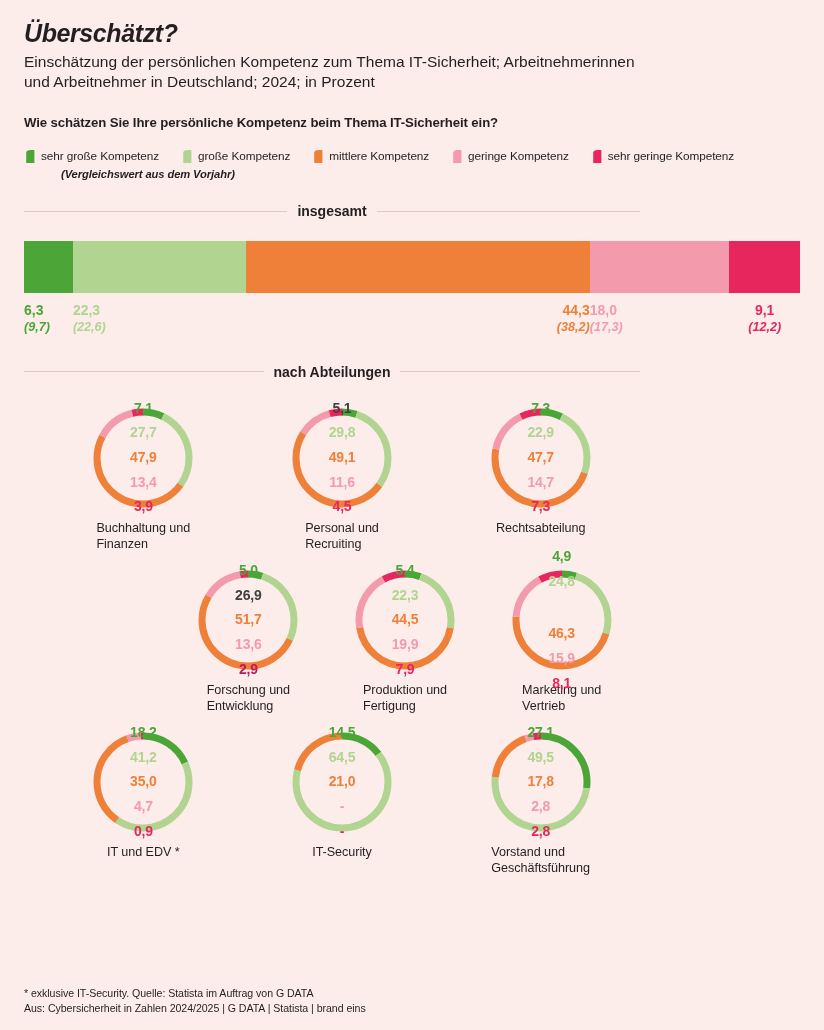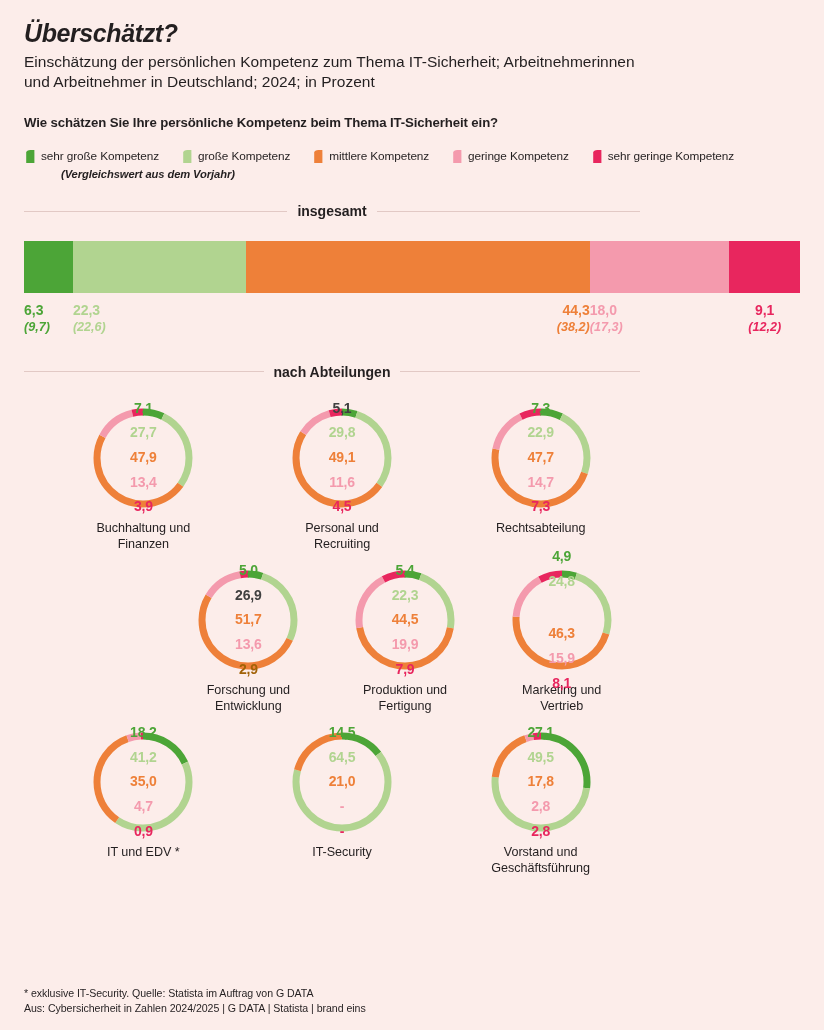--- a/index.html
+++ b/index.html
@@ -79,21 +79,21 @@
   .donut-cell { width: 252px; display: flex; flex-direction: column; align-items: center; }
   .donut { position: relative; width: 104px; height: 104px; }
   .donut svg { display: block; transform: rotate(-90deg); }
   .donut-values {
     position: absolute; inset: 0;
     display: flex; flex-direction: column; align-items: center; justify-content: center;
     gap: 7px;
   }
   .dv { font-size: 14px; font-weight: bold; line-height: 1.26; letter-spacing: -0.2px; }
   .donut-caption {
-    margin-top: 10px; text-align: center; font-size: 12.6px; line-height: 1.28;
+    margin-top: 10px; font-size: 12.6px; line-height: 1.28;
     letter-spacing: -0.05px;
   }
 
   
   .footer {
     position: absolute; left: 24px; bottom: 14px;
     font-size: 10.6px; line-height: 1.42; letter-spacing: -0.05px;
   }
 </style>
 </head>
@@ -269,21 +269,21 @@
               <circle cx="52" cy="52" r="46" fill="none" stroke="#B1D490" stroke-width="7" stroke-dasharray="77.67 211.36" stroke-dashoffset="-14.44"></circle>
               <circle cx="52" cy="52" r="46" fill="none" stroke="#EE8039" stroke-width="7" stroke-dasharray="149.28 139.75" stroke-dashoffset="-92.11"></circle>
               <circle cx="52" cy="52" r="46" fill="none" stroke="#F49AAD" stroke-width="7" stroke-dasharray="39.27 249.76" stroke-dashoffset="-241.38"></circle>
               <circle cx="52" cy="52" r="46" fill="none" stroke="#E8265E" stroke-width="7" stroke-dasharray="8.37 280.65" stroke-dashoffset="-280.65"></circle>
             </svg>
             <div class="donut-values">
               <div class="dv" style="color: rgb(76, 165, 55);">5,0</div>
               <div class="dv" style="color: #404040;">26,9</div>
               <div class="dv" style="color: rgb(238, 128, 57);">51,7</div>
               <div class="dv" style="color: rgb(244, 154, 173);">13,6</div>
-              <div class="dv" style="color: #a16207;">2,9</div>
+              <div class="dv" style="color: #be185d;">2,9</div>
             </div>
           </div>
           <div class="donut-caption">
             <div>Forschung und</div>
             <div>Entwicklung</div>
           </div>
         </div>
         <div class="donut-cell">
           <div class="donut">
             <svg width="104" height="104" viewBox="0 0 104 104">

